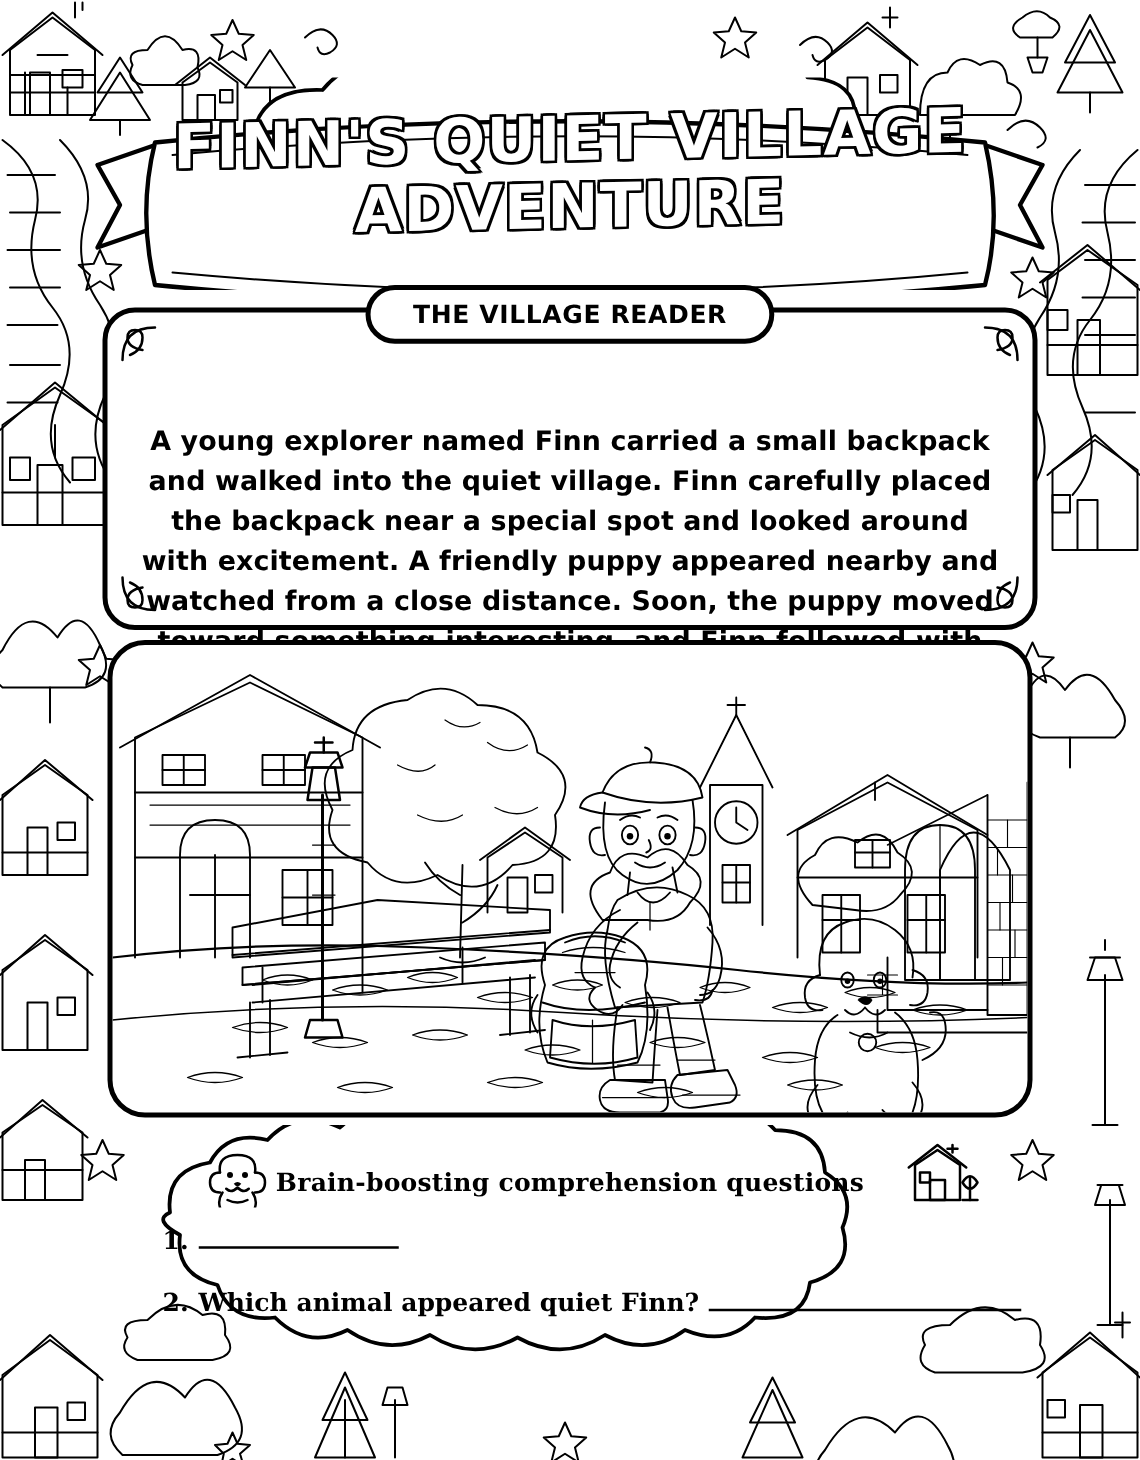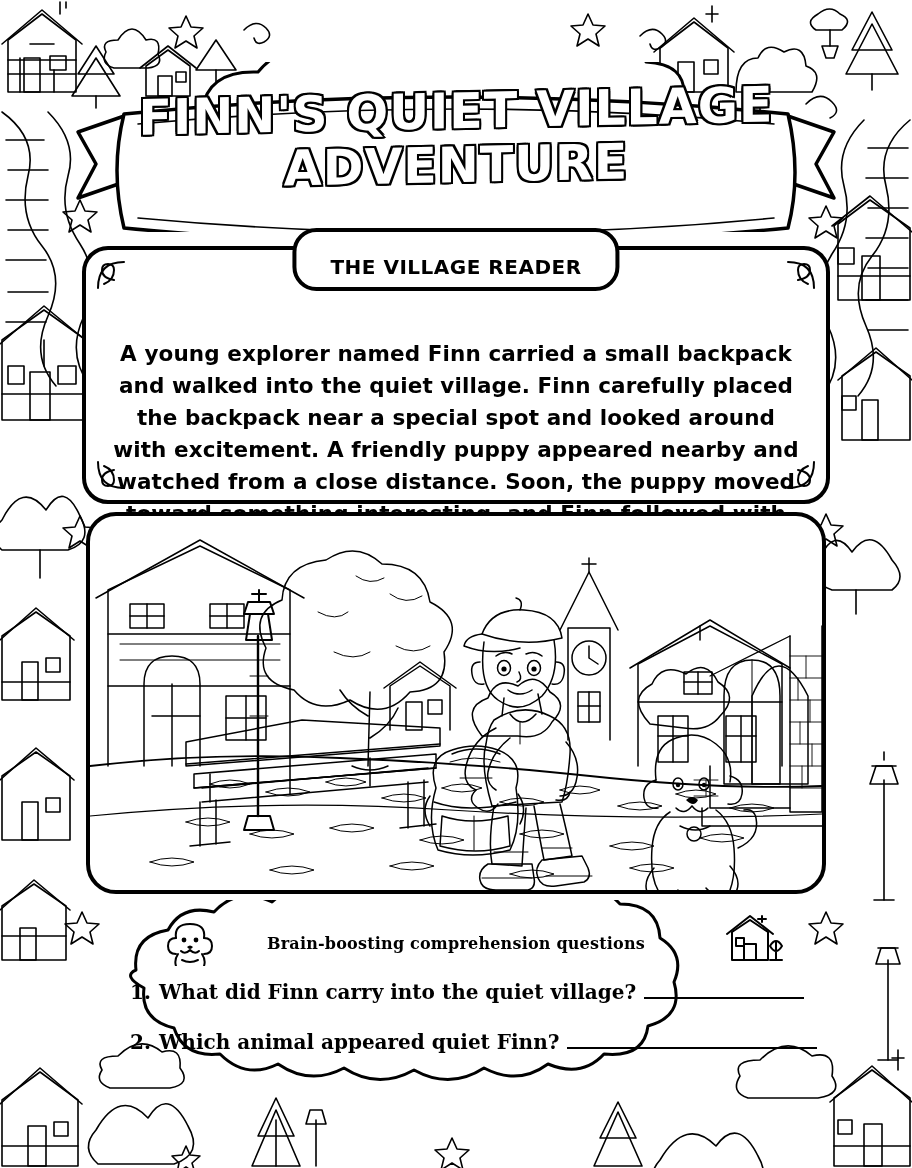--- a/index.html
+++ b/index.html
@@ -87,21 +87,21 @@
     box-sizing: border-box;
   }
   #reader-badge {
     position: absolute;
     left: 50%;
     transform: translateX(-50%);
     top: -22px;
     background: #ffffff;
     border: 4px solid #000;
     border-radius: 24px;
-    padding: 23px 34px 8px 34px;
+    padding: 7px 34px 8px 34px;
     font-family: "DejaVu Sans", sans-serif;
     font-weight: bold;
     font-size: 20px;
     letter-spacing: 0.5px;
     white-space: nowrap;
   }
   #reader-body {
     position: absolute;
     left: 22px;
     right: 22px;
@@ -156,21 +156,21 @@
     height: 100%;
   }
   #questions-heading {
     position: absolute;
     left: 0;
     right: 0;
     top: 34px;
     text-align: center;
     font-family: "DejaVu Serif", serif;
     font-weight: bold;
-    font-size: 16px;
+    font-size: 20px;
     letter-spacing: 0.2px;
   }
   .question-row {
     position: absolute;
     left: 30px;
     right: 28px;
     font-family: "DejaVu Serif", serif;
     font-weight: bold;
     font-size: 20px;
     display: flex;
@@ -622,21 +622,20 @@
       <rect x="12" y="28" width="8" height="8"></rect>
       <path d="M38 12 L38 6 M34 9 h8"></path>
       <path d="M52 50 L52 32 M46 36 q6 -10 12 0 q-6 10 -12 0z"></path>
       <path d="M46 50 h12"></path>
     </svg>
 
     <div id="questions-heading">Brain-boosting comprehension questions</div>
 
     <div class="question-row" id="question-1">
       <span class="q-text">1.</span>
-      <span class="q-text">What did Finn carry into the quiet village?</span>
       <span class="answer-line" id="answer-line-1"></span>
     </div>
 
     <div class="question-row" id="question-2">
       <span class="q-text">2.</span>
       <span class="q-text">Which animal appeared quiet Finn?</span>
       <span class="answer-line" id="answer-line-2"></span>
     </div>
   </div>
 

